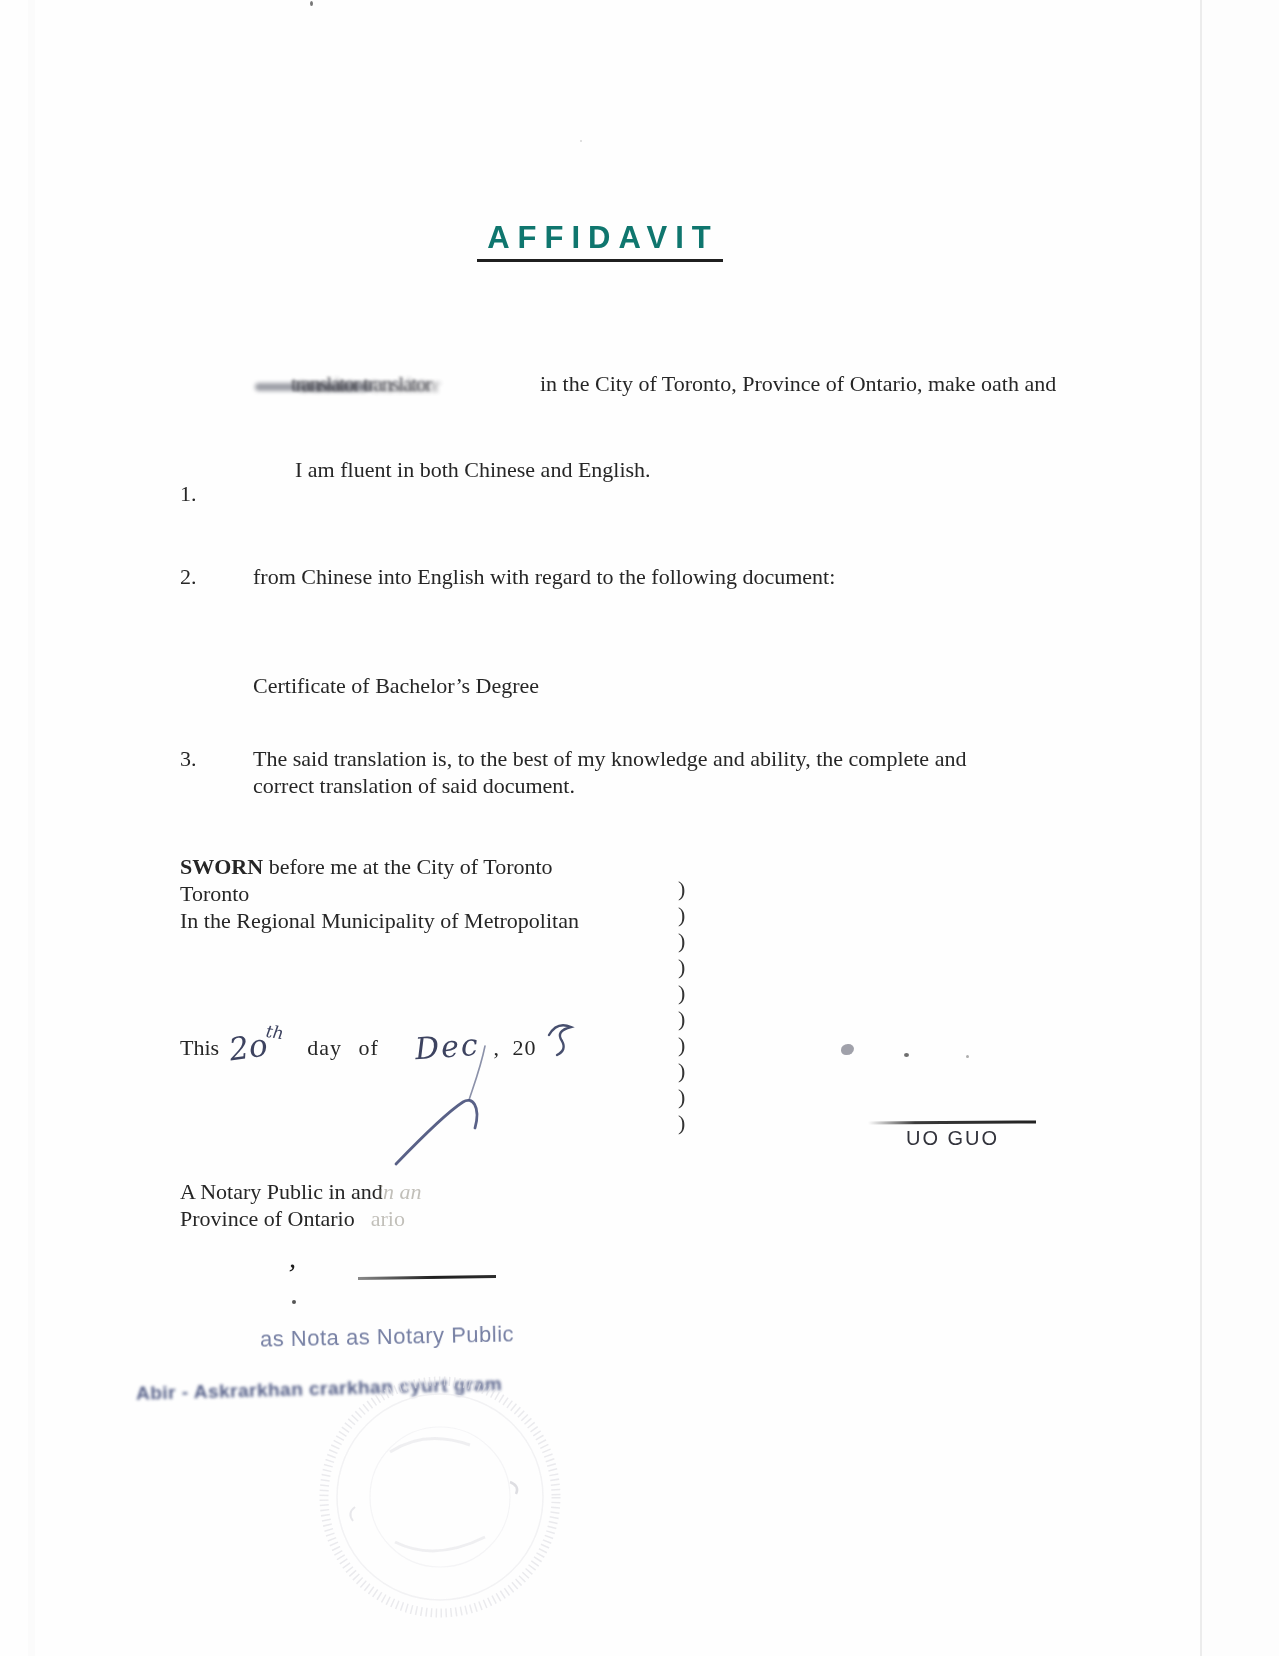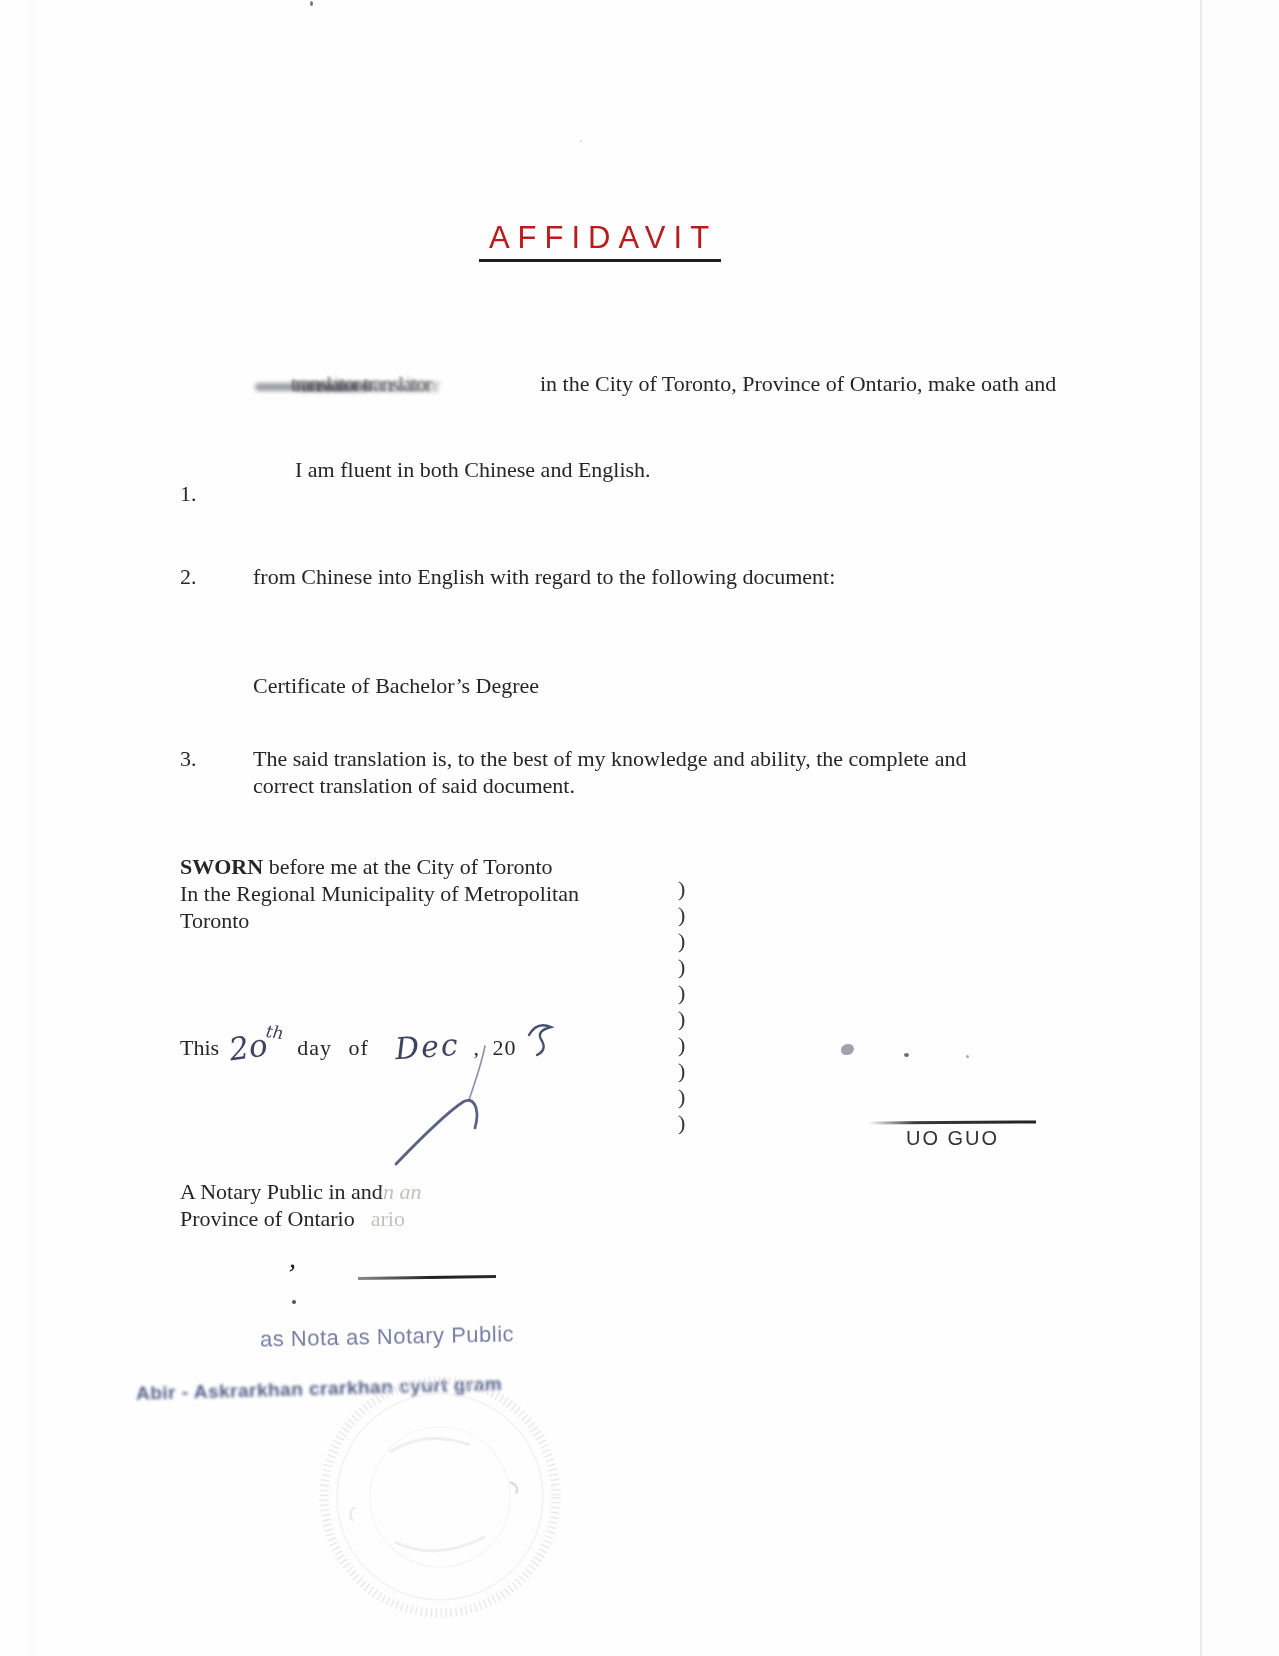--- a/index.html
+++ b/index.html
@@ -8,22 +8,22 @@
     font-family:"Liberation Serif",serif;color:#262626;overflow:hidden;
   }
   
   .scan-edge-right{position:absolute;top:0;bottom:0;left:1200px;width:2px;background:#ececec;}
   .scan-strip-right{position:absolute;top:0;bottom:0;left:1202px;width:77px;background:#fdfdfd;}
   .scan-strip-left{position:absolute;top:0;bottom:0;left:28px;width:7px;background:#f8f8f8;opacity:.6;}
   .speck{position:absolute;background:#777;border-radius:50%;}
 
   .title-wrap{position:absolute;top:222px;left:0;width:1200px;text-align:center;}
   .title{
-    display:inline-block;font-family:"Liberation Sans",sans-serif;font-weight:normal;
-    font-size:31px;letter-spacing:8px;color:#b91c1c;border-bottom:3px solid #1f1f1f;
+    display:inline-block;font-family:"Liberation Sans",sans-serif;font-weight:bold;
+    font-size:31px;letter-spacing:8px;color:#0f766e;border-bottom:3px solid #1f1f1f;
     padding:0 4px 6px 10px;line-height:1;
   }
 
   .serif{font-size:22px;line-height:27px;color:#262626;}
   .intro{position:absolute;top:370px;left:253px;white-space:nowrap;}
   .smudge{
     display:inline-block;position:relative;width:287px;height:27px;vertical-align:bottom;
   }
   .smudge .smear{
     position:absolute;left:2px;top:13px;width:118px;height:8px;background:#3c4150;
@@ -43,21 +43,21 @@
 
   .paren-col{position:absolute;top:876px;left:678px;display:flex;flex-direction:column;}
   .paren-col span{font-size:22px;line-height:26px;color:#333;}
 
   .date-line{position:absolute;top:1013px;left:180px;white-space:nowrap;font-size:22px;}
   .hand{
     font-family:"DejaVu Serif",serif;font-style:italic;color:#3d4360;
   }
   .hand-day{display:inline-block;font-size:31px;transform:rotate(-8deg);margin:0 2px 0 10px;position:relative;top:3px;}
   .hand-th{display:inline-block;font-size:17px;position:relative;top:-17px;left:-4px;transform:rotate(8deg);}
-  .date-mid{margin:0 10px;letter-spacing:1px;word-spacing:10px;text-align:center;}
+  .date-mid{margin:0 20px;letter-spacing:1px;word-spacing:10px;text-align:center;}
   .hand-month{display:inline-block;font-size:30px;transform:rotate(-4deg);margin:0 14px 0 16px;position:relative;top:2px;letter-spacing:2px;}
   .date-suffix{letter-spacing:1px;word-spacing:6px;}
   .year-squiggle{position:relative;top:6px;margin-left:8px;}
 
   .pen-stroke-svg{position:absolute;left:375px;top:1040px;}
 
   .notary-block{position:absolute;top:1178px;left:180px;}
   .ghost{opacity:.42;filter:blur(.6px);color:#6f6a5c;}
   .g1{margin-left:-6px;font-style:italic;}
   .g2{margin-left:16px;}
@@ -134,22 +134,22 @@
   </div>
 
   <div class="num serif" style="top:745px;">3.</div>
   <div class="itxt serif" style="top:745px;">
     <div>The said translation is, to the best of my knowledge and ability, the complete and</div>
     <div>correct translation of said document.</div>
   </div>
 
   <div class="sworn-block serif">
     <div><span class="bold">SWORN</span><span> before me at the City of Toronto</span></div>
+    <div>Toronto</div>
     <div>In the Regional Municipality of Metropolitan</div>
-    <div>Toronto</div>
   </div>
 
   <div class="paren-col">
     <span>)</span>
     <span>)</span>
     <span>)</span>
     <span>)</span>
     <span>)</span>
     <span>)</span>
     <span>)</span>

